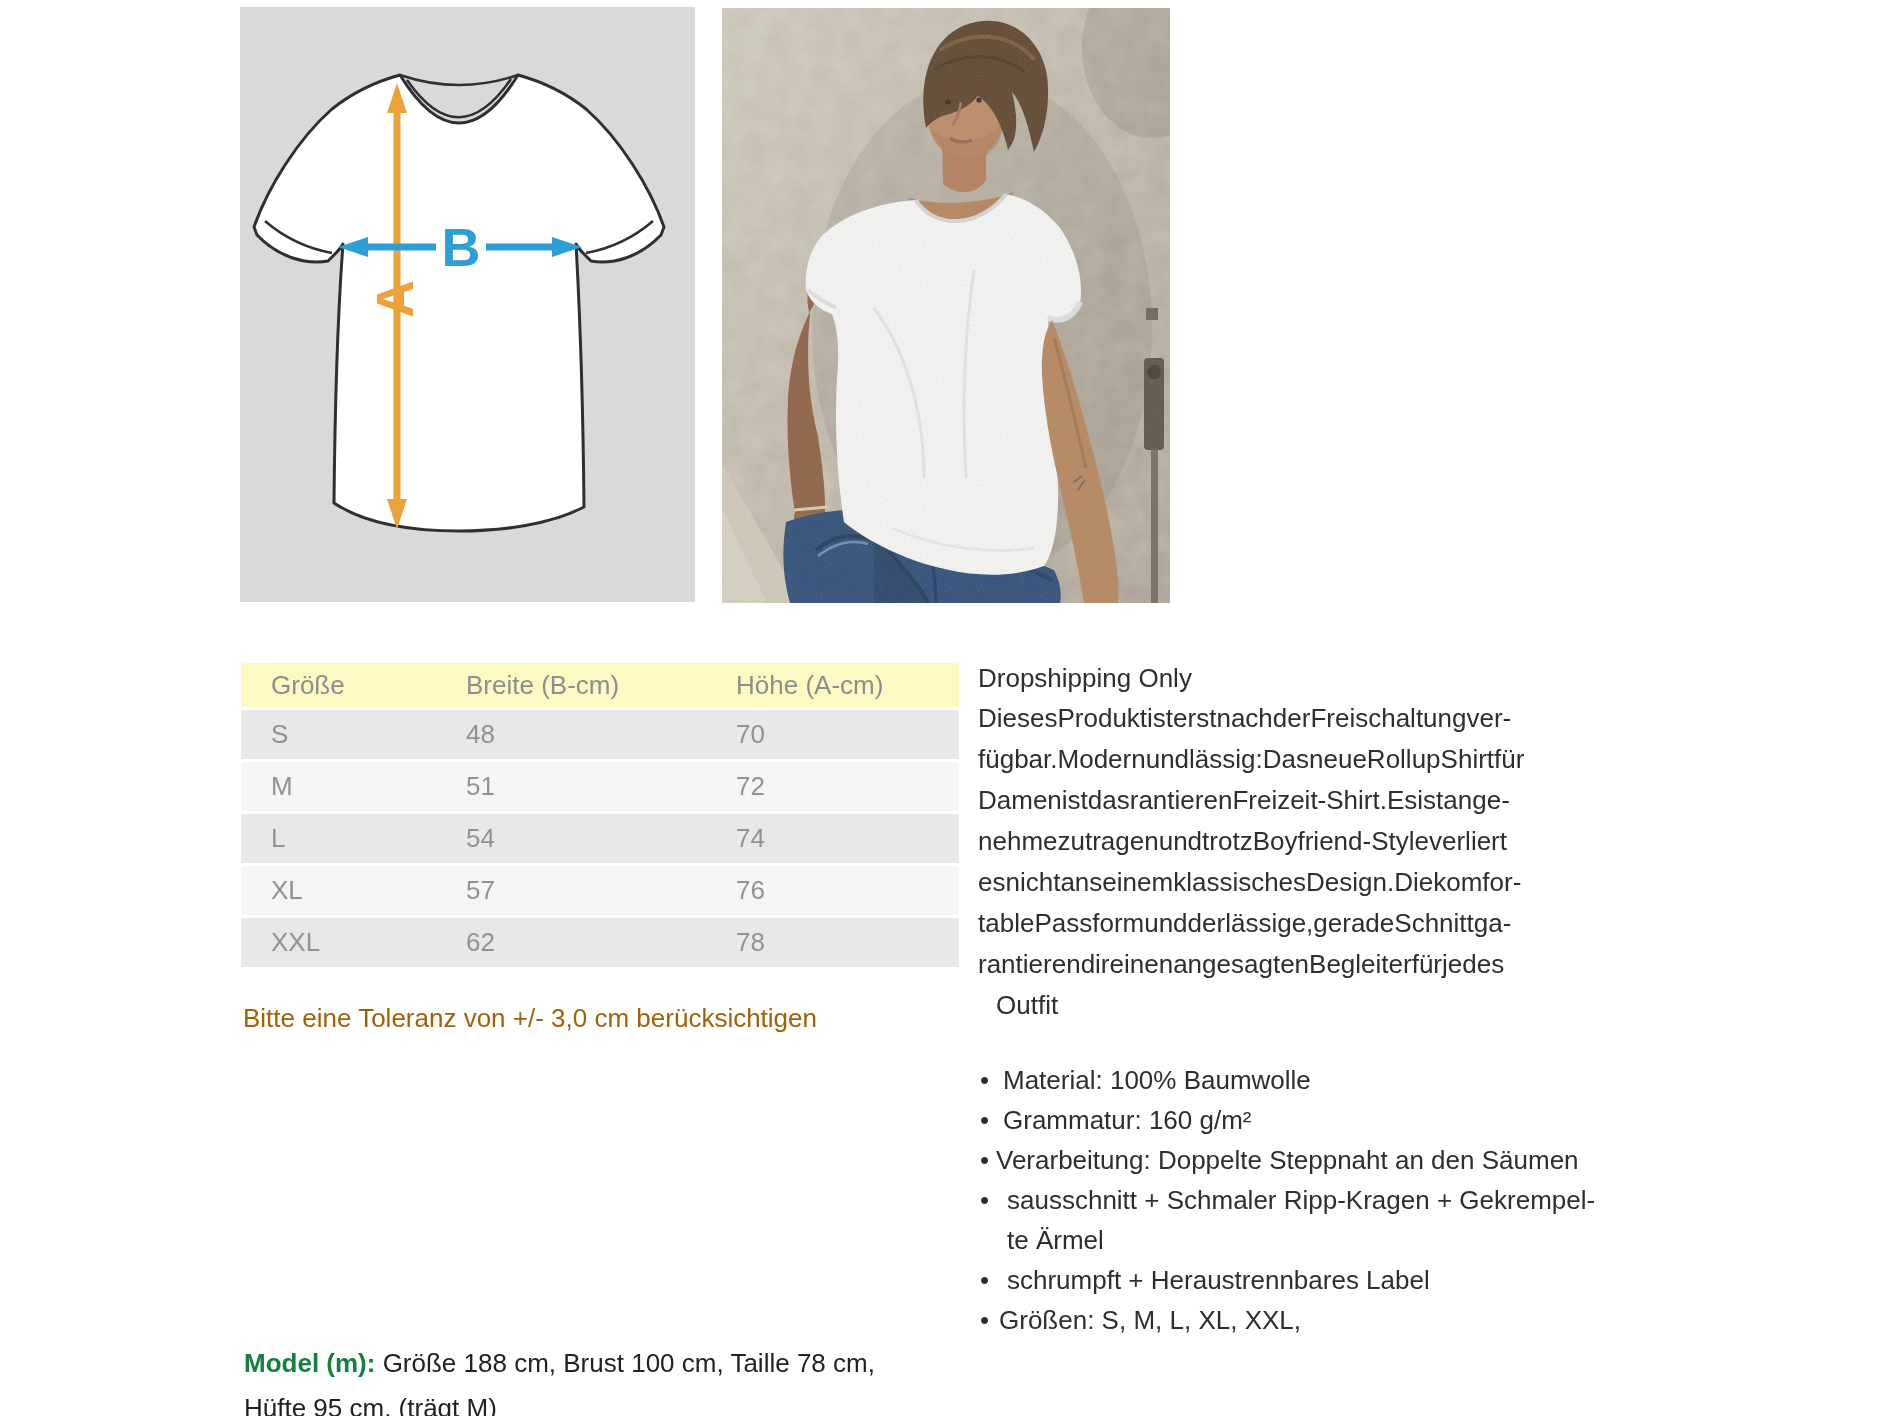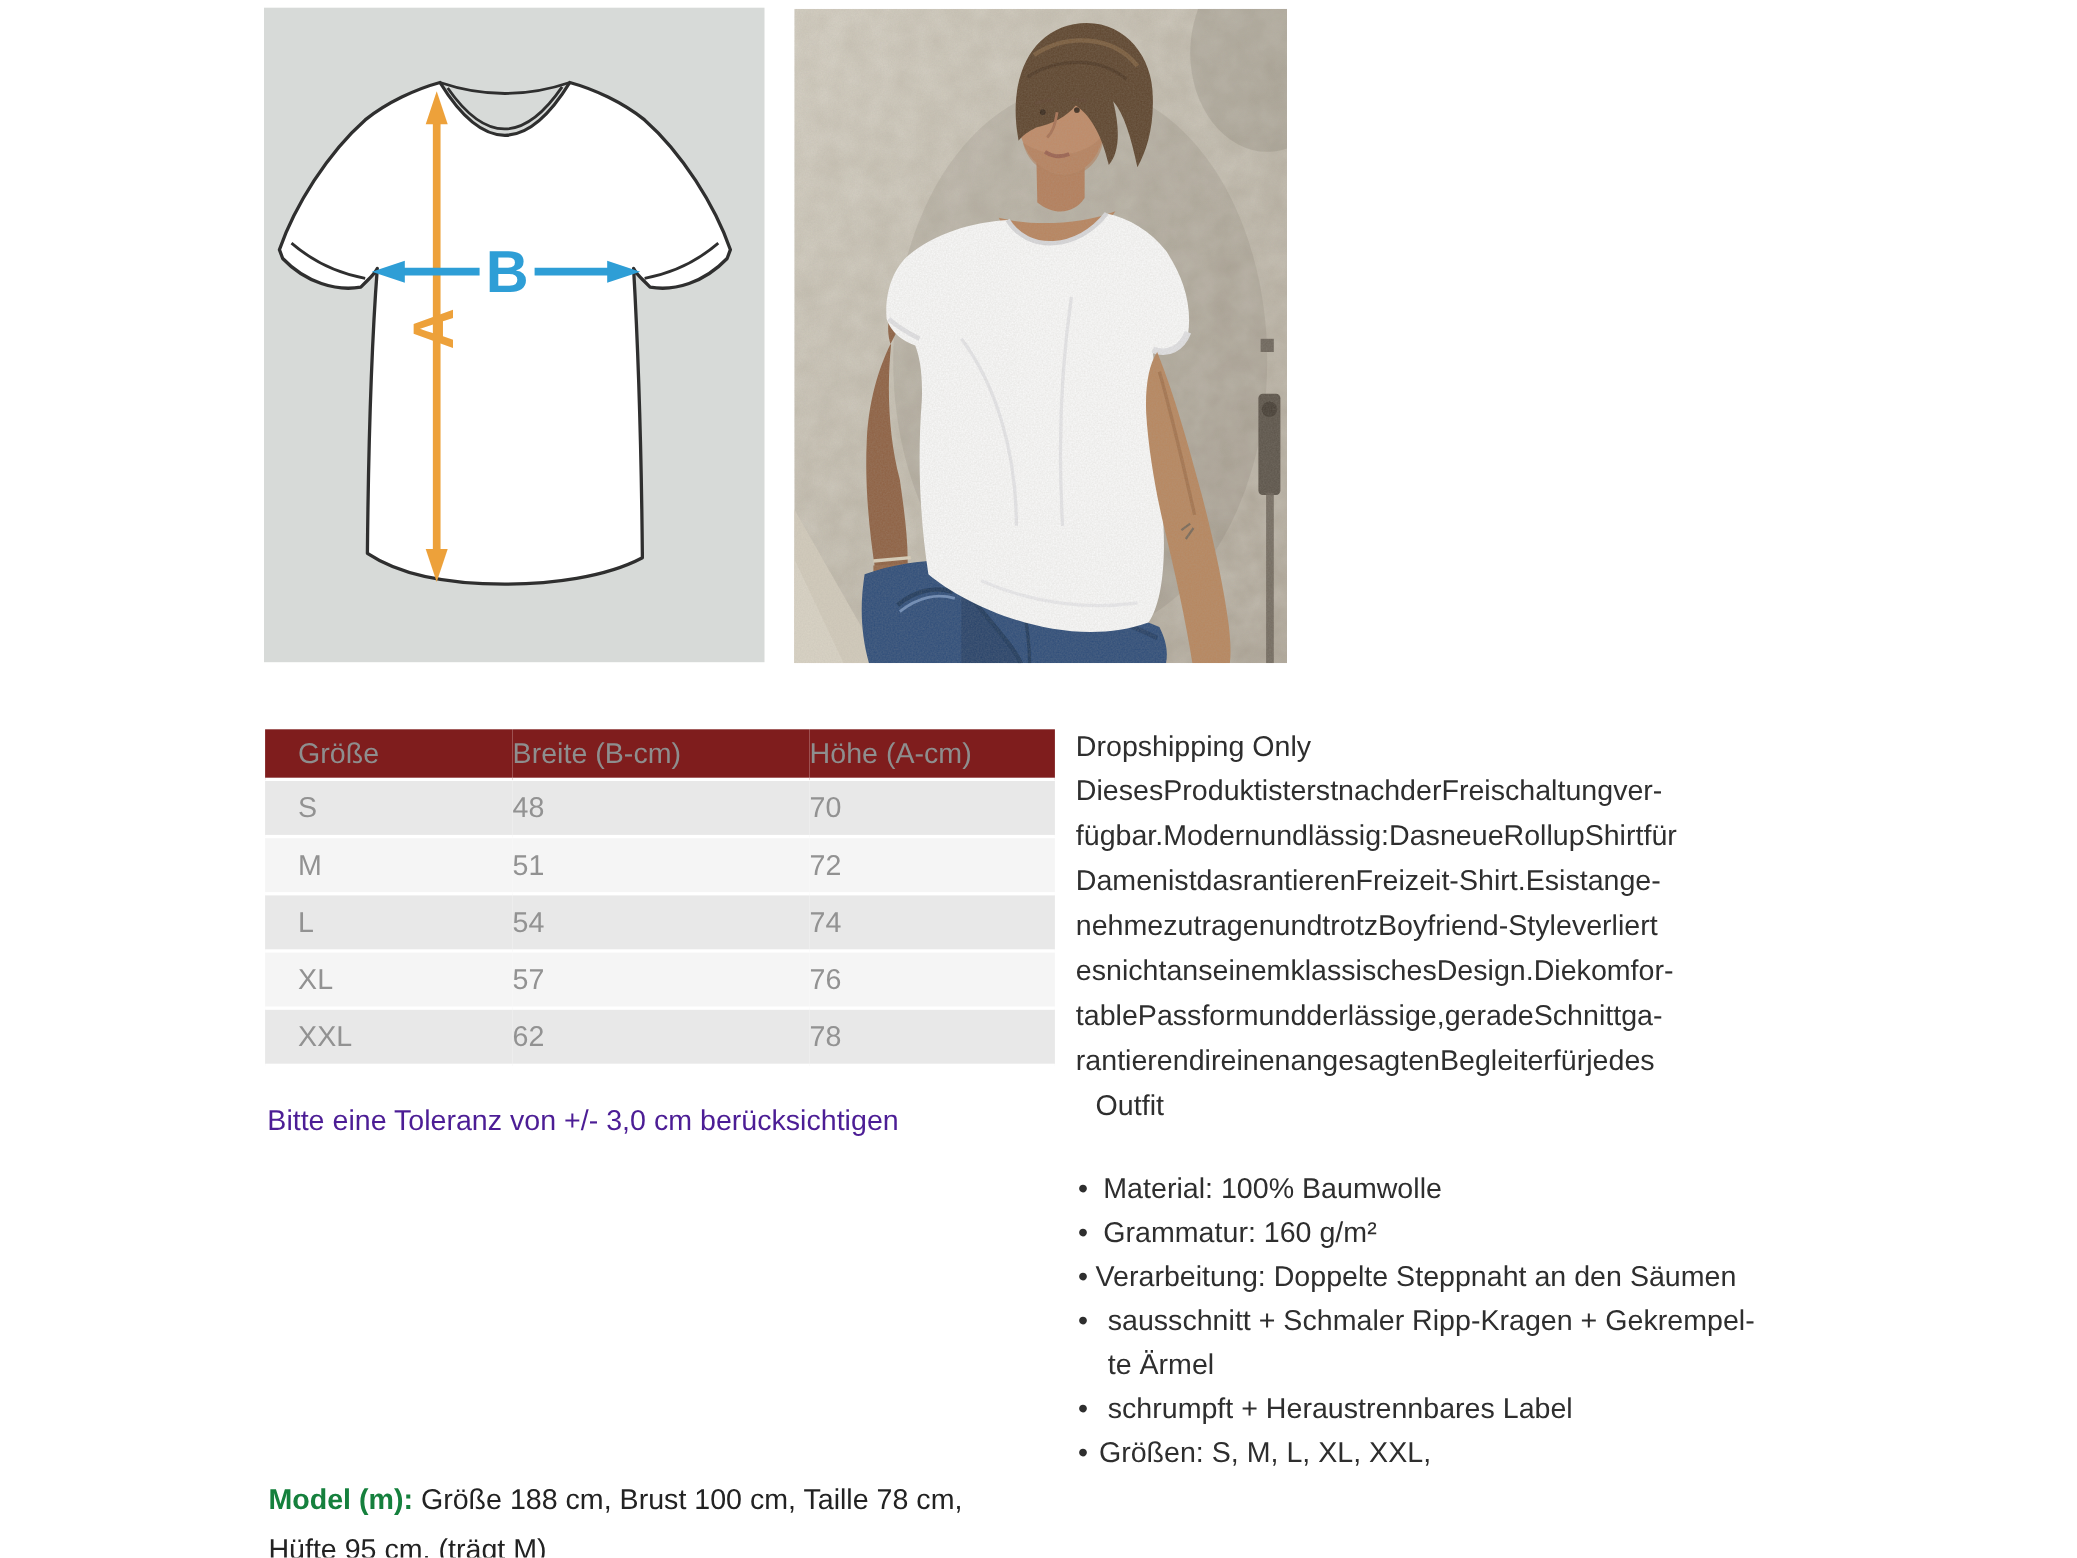--- a/index.html
+++ b/index.html
@@ -20,29 +20,29 @@
   
   table.size-table{
     position:absolute;left:241px;top:663px;width:718px;
     border-collapse:collapse;table-layout:fixed;
     font-size:26px;color:#929292;
   }
   table.size-table col.c1{width:225px;}
   table.size-table col.c2{width:270px;}
   table.size-table col.c3{width:223px;}
   table.size-table th{
-    background:#7f1d1d;height:44px;font-weight:normal;text-align:left;
+    background:#fef9c3;height:44px;font-weight:normal;text-align:left;
     color:#8e8e8e;border-bottom:3px solid #ffffff;padding:0;
   }
   table.size-table td{height:49px;padding:0;border-bottom:3px solid #ffffff;}
   table.size-table th:first-child, table.size-table td:first-child{padding-left:30px;}
   table.size-table tr.odd td{background:#e8e8e8;}
   table.size-table tr.even td{background:#f5f5f5;}
 
-  .tolerance{position:absolute;left:243px;top:1003px;font-size:26px;color:#4c1d95;text-align:center;}
+  .tolerance{position:absolute;left:243px;top:1003px;font-size:26px;color:#a16207;text-align:center;}
 
   .model-info{position:absolute;left:244px;top:1341px;width:740px;font-size:26px;line-height:45px;color:#222;}
   .model-info .mlabel{font-weight:bold;color:#15803d;}
 
   
   .desc{position:absolute;left:978px;top:658px;width:672px;font-size:26px;color:#2e2e2e;}
   .desc-heading{line-height:40px;}
   .para-line{line-height:41px;display:flex;justify-content:flex-start;}
   .para-line.last{display:block;margin-left:18px;}
   .specs{margin-top:34px;}

